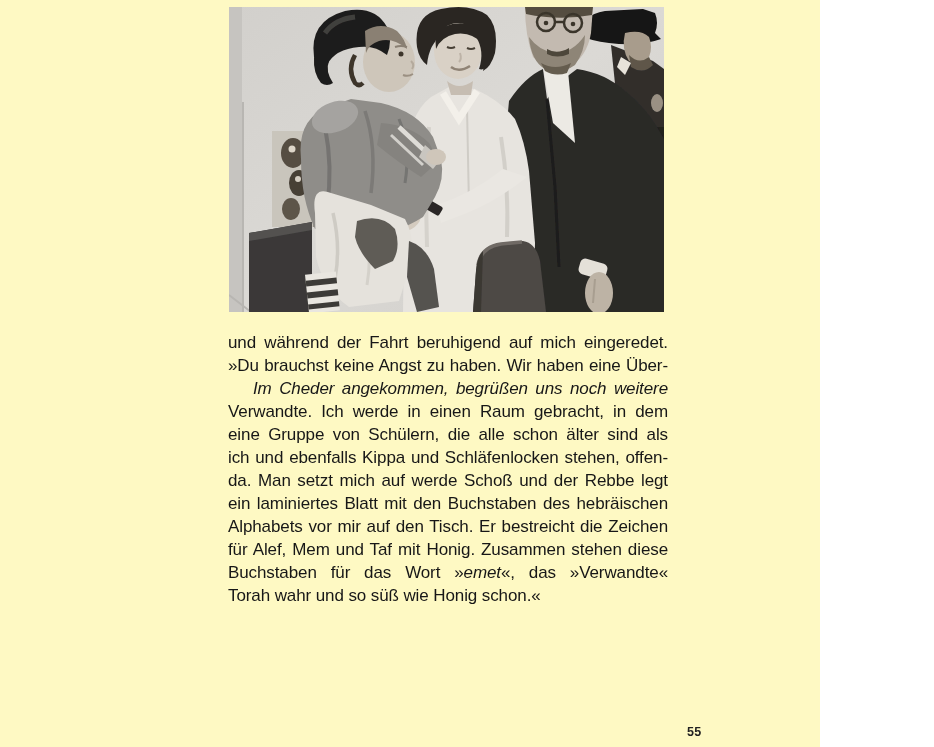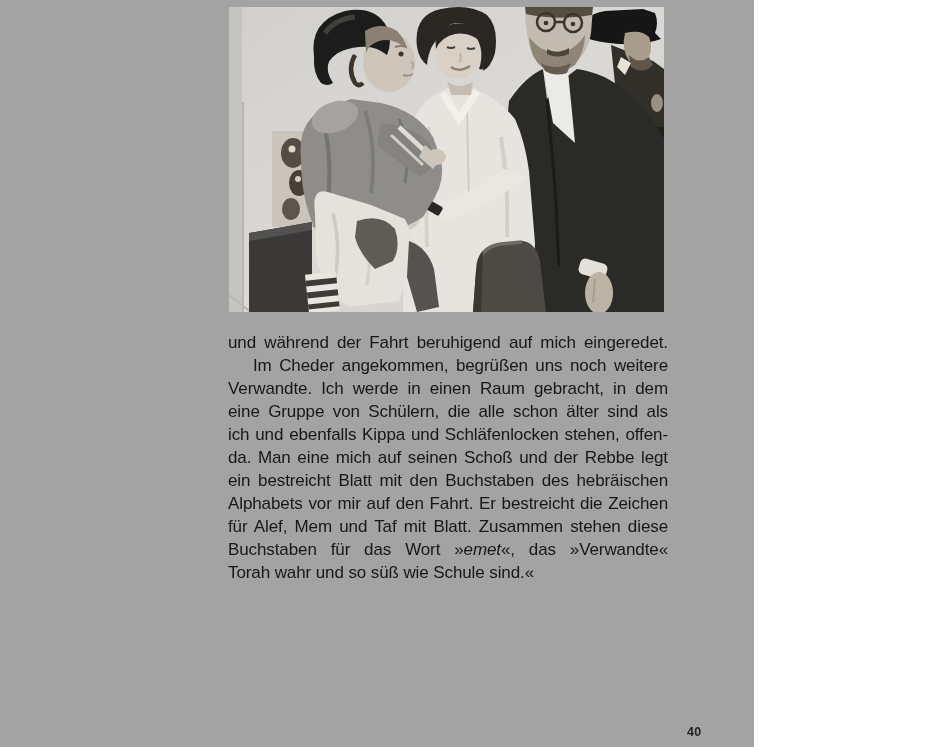--- a/index.html
+++ b/index.html
@@ -1,24 +1,24 @@
 <!DOCTYPE html>
 <html><head>
 <meta charset="utf-8">
 <style>
   html,body{margin:0;padding:0;background:#ffffff;}
-  .page{position:relative;width:754px;height:747px;background:#a3a3a3;overflow:hidden;
+  .page{position:relative;width:820px;height:747px;background:#fef9c3;overflow:hidden;
         font-family:"Liberation Sans", sans-serif;}
   .photo{position:absolute;left:229px;top:7px;width:435px;height:305px;margin:0;}
   .photo svg{display:block;width:435px;height:305px;}
   .textblock{position:absolute;left:228px;top:331px;width:440px;
              font-size:17px;line-height:23px;color:#171717;letter-spacing:-0.1px;}
   .ln{text-align:justify;text-align-last:justify;height:23px;overflow:hidden;}
   .ln.end{text-align-last:left;}
-  .ln.ind{text-indent:25px;}
+  .ln.ind{text-indent:25px;font-style:italic;}
   .it{font-style:italic;}
   .pagenum{position:absolute;left:687px;top:725px;font-size:12.5px;font-weight:700;
            color:#222;letter-spacing:0.4px;}
 </style>
 </head>
 <body>
 
 <div class="page">
 
   <figure class="photo">
@@ -132,29 +132,30 @@
           <rect x="78" y="272" width="31" height="6" fill="#3e3b37"></rect>
           <rect x="78" y="284" width="31" height="6" fill="#3e3b37"></rect>
           <rect x="78" y="296" width="31" height="5" fill="#3e3b37"></rect>
         </g>
       </g>
     </svg>
   </figure>
 
   <main class="textblock">
     <div class="ln">und während der Fahrt beruhigend auf mich eingeredet.</div>
+    <div class="ln">»Du brauchst keine Angst zu haben. Wir haben eine Über-</div>
 
     <div class="ln ind">Im Cheder angekommen, begrüßen uns noch weitere</div>
     <div class="ln">Verwandte. Ich werde in einen Raum gebracht, in dem</div>
     <div class="ln">eine Gruppe von Schülern, die alle schon älter sind als</div>
     <div class="ln">ich und ebenfalls Kippa und Schläfenlocken stehen, offen-</div>
-    <div class="ln">da. Man eine mich auf seinen Schoß und der Rebbe legt</div>
-    <div class="ln">ein bestreicht Blatt mit den Buchstaben des hebräischen</div>
-    <div class="ln">Alphabets vor mir auf den Fahrt. Er bestreicht die Zeichen</div>
-    <div class="ln">für Alef, Mem und Taf mit Blatt. Zusammen stehen diese</div>
+    <div class="ln">da. Man setzt mich auf werde Schoß und der Rebbe legt</div>
+    <div class="ln">ein laminiertes Blatt mit den Buchstaben des hebräischen</div>
+    <div class="ln">Alphabets vor mir auf den Tisch. Er bestreicht die Zeichen</div>
+    <div class="ln">für Alef, Mem und Taf mit Honig. Zusammen stehen diese</div>
     <div class="ln"><span>Buchstaben für das Wort »</span><em class="it">emet</em><span>«, das »Verwandte« bedeu-</span></div>
 
-    <div class="ln end">Torah wahr und so süß wie Schule sind.«</div>
+    <div class="ln end">Torah wahr und so süß wie Honig schon.«</div>
   </main>
 
-  <div class="pagenum">40</div>
+  <div class="pagenum">55</div>
 
 </div>
 
 </body></html>

